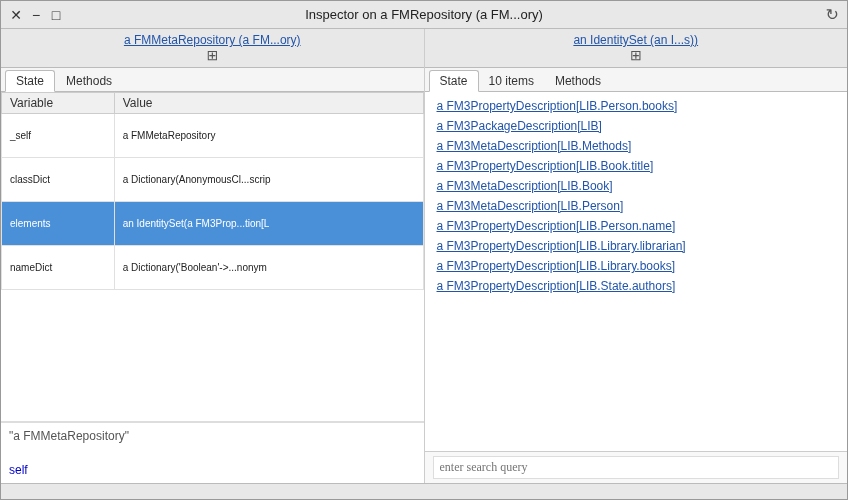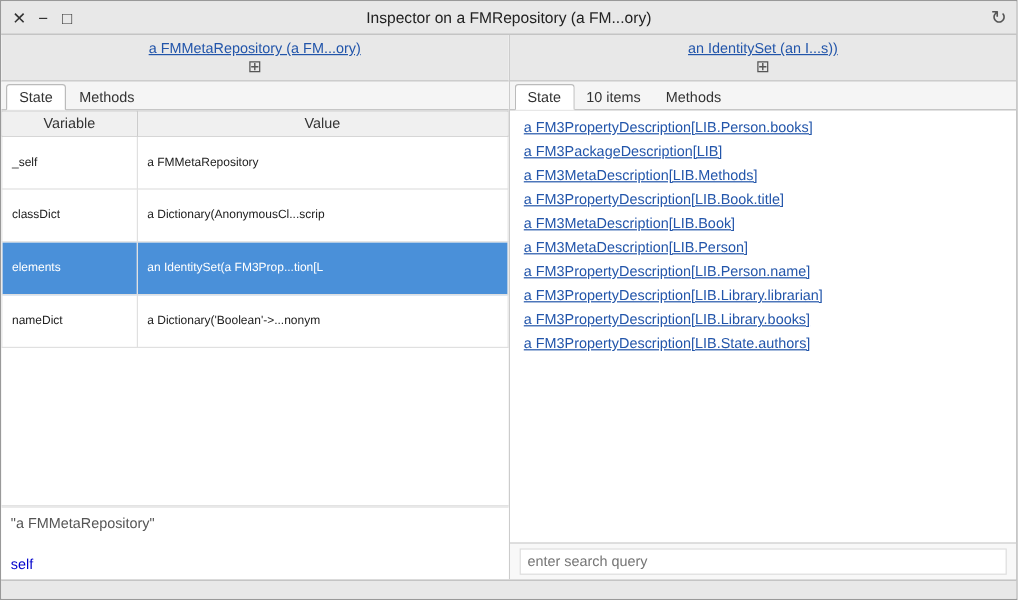--- a/index.html
+++ b/index.html
@@ -132,21 +132,21 @@
       border-bottom: 1px solid #ddd;
     }
     .var-table {
       width: 100%;
       border-collapse: collapse;
     }
     .var-table th {
       background: #f0f0f0;
       border: 1px solid #ccc;
       padding: 3px 8px;
-      text-align: center;
+      text-align: left;
       font-weight: normal;
       font-size: 12px;
       color: #333;
       position: sticky;
       top: 0;
     }
     .var-table td {
       border: 1px solid #e0e0e0;
       padding: 16px 8px;
       font-size: 10px;
@@ -189,20 +189,21 @@
       background: #f8f8f8;
     }
     .search-bar input {
       width: 100%;
       border: 1px solid #ddd;
       padding: 3px 6px;
       font-size: 12px;
       color: #999;
       background: #fff;
       outline: none;
+      font-family: Liberation Serif, serif;
     }
     .status-bar {
       height: 16px;
       background: #e8e8e8;
       border-top: 1px solid #bbb;
       display: flex;
       align-items: center;
       padding: 0 4px;
       font-size: 10px;
       color: #555;

